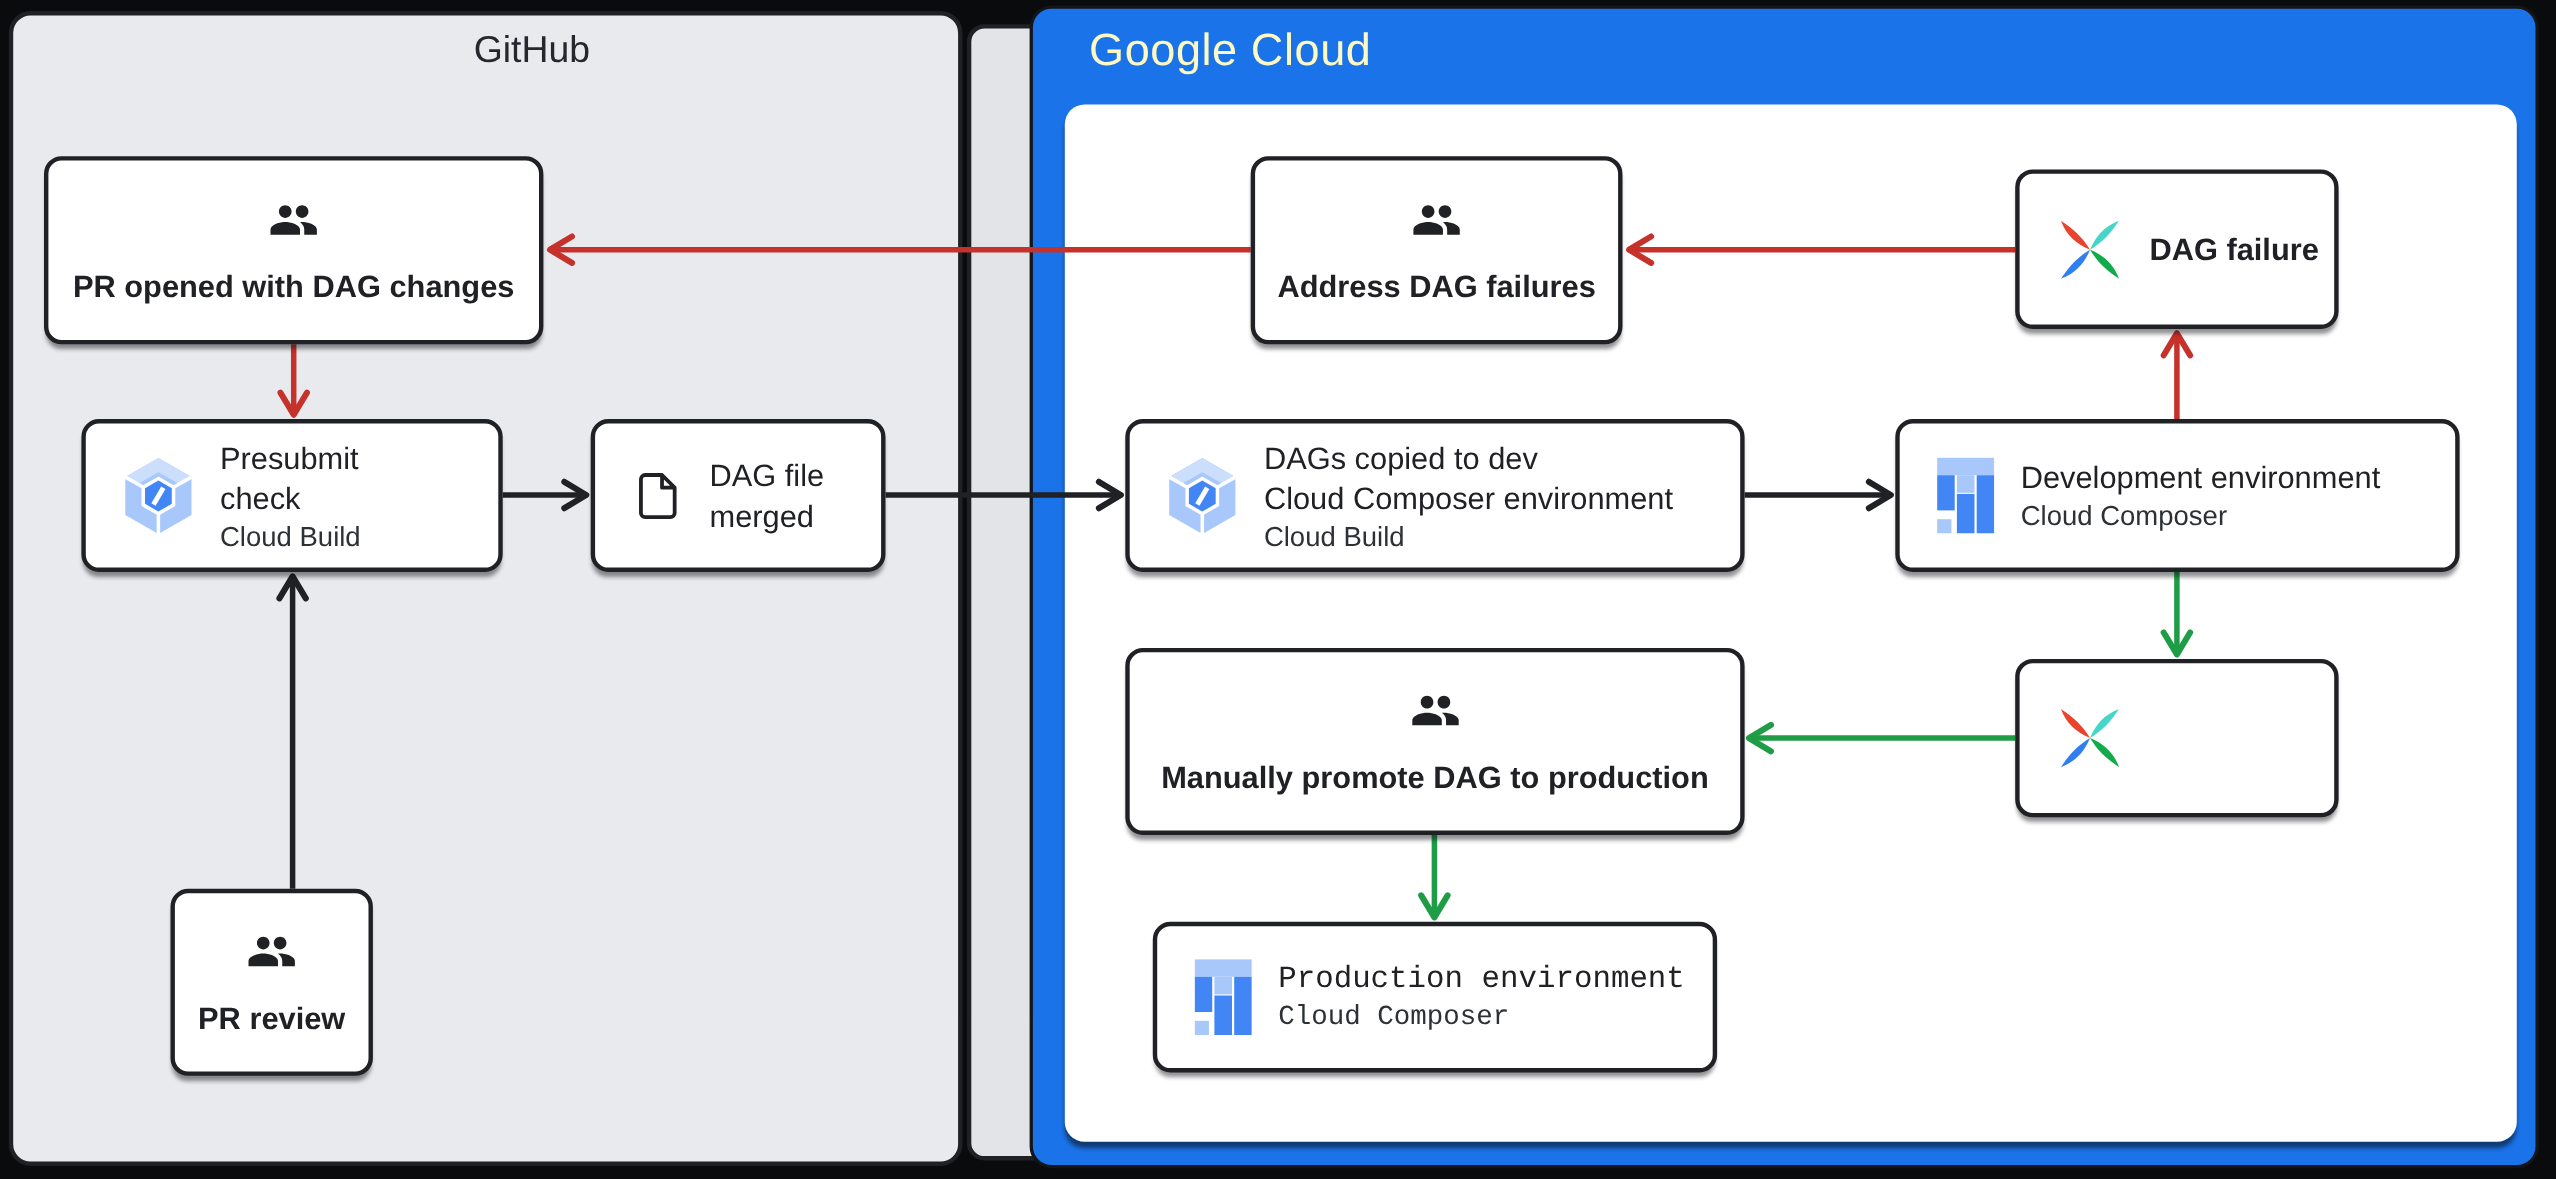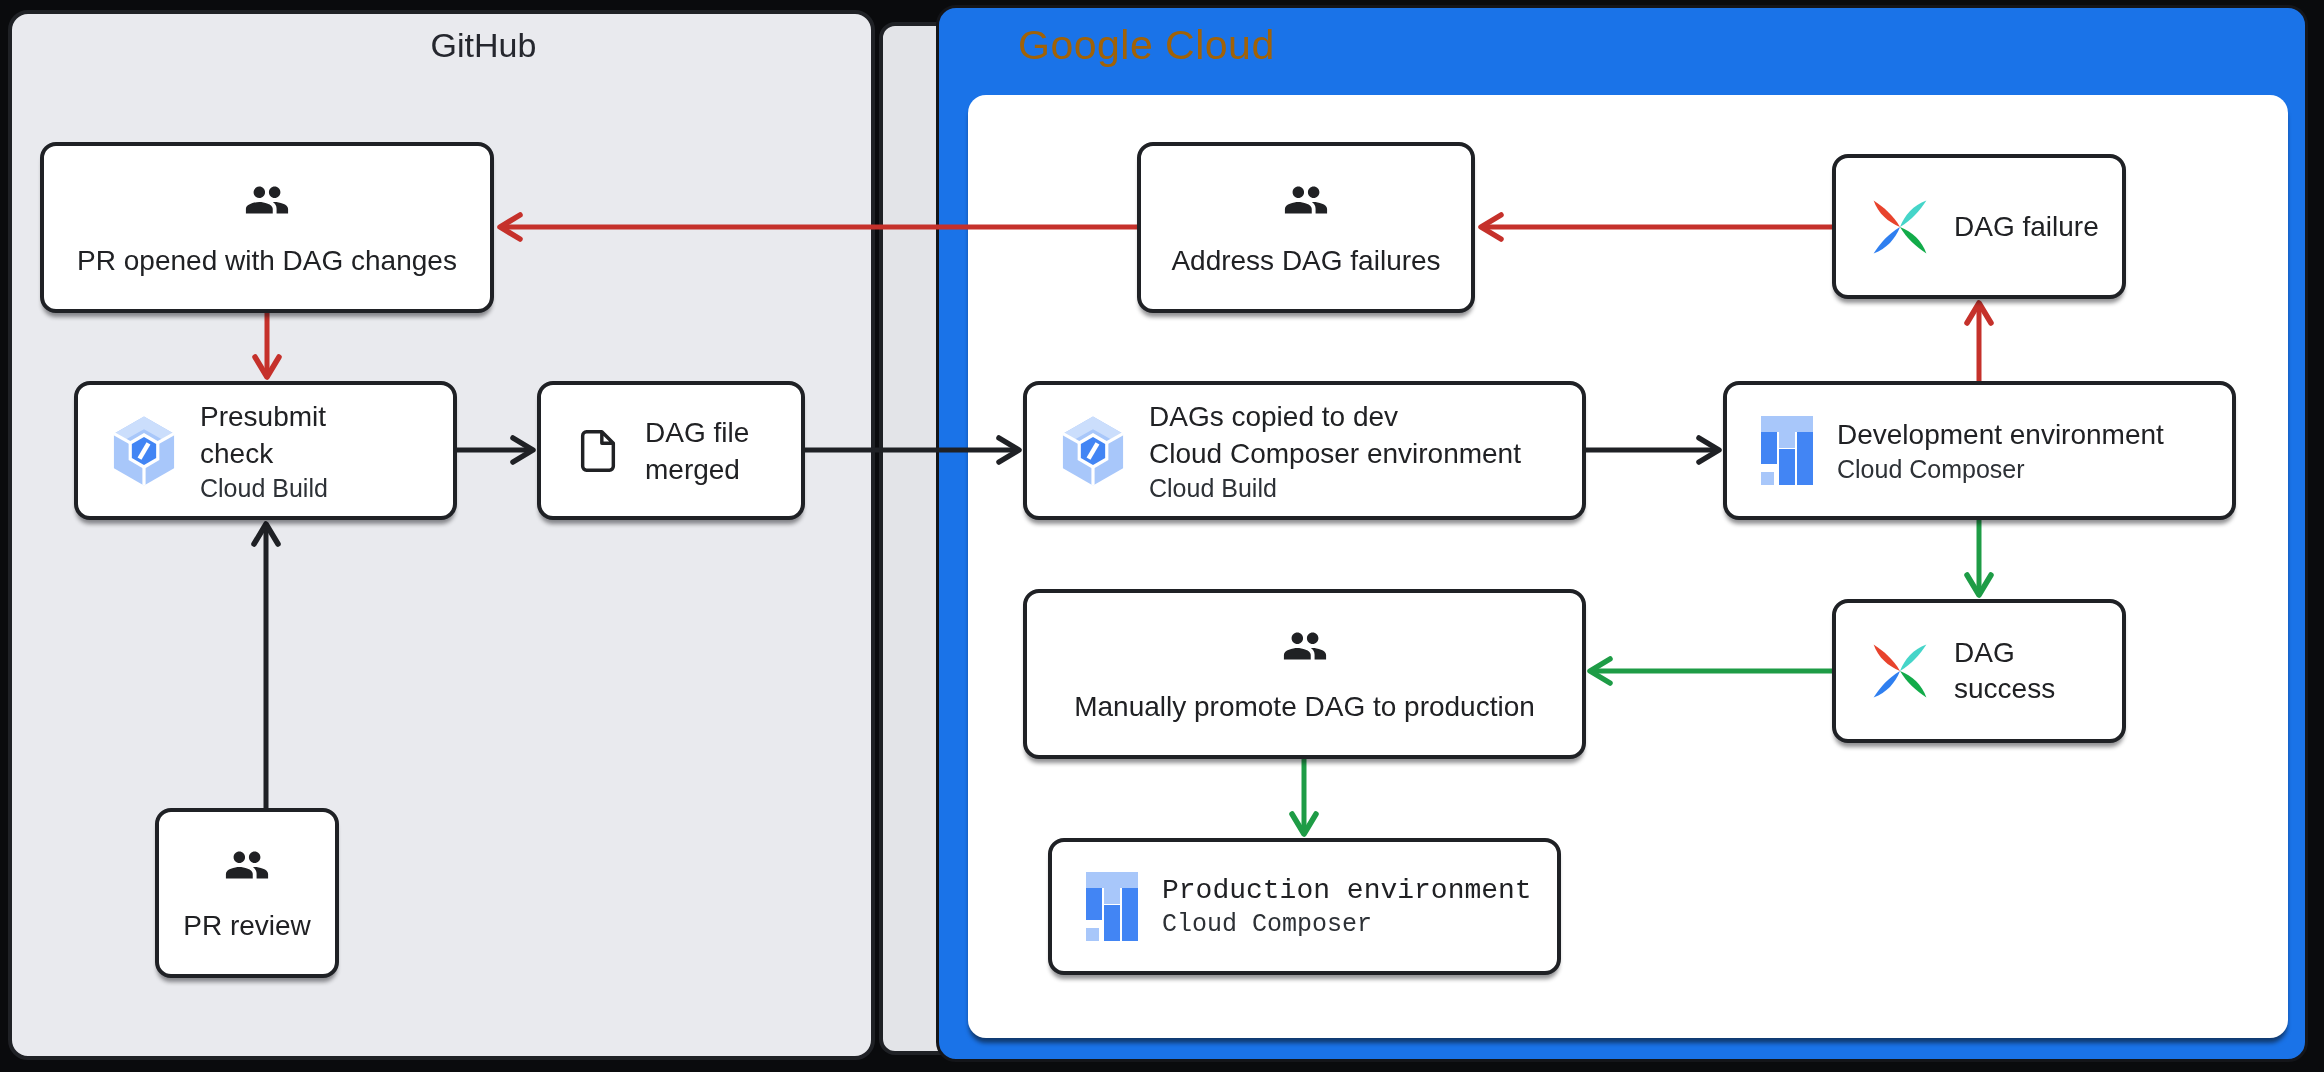--- a/index.html
+++ b/index.html
@@ -29,33 +29,33 @@
     left:968px;top:95px;width:1320px;height:943px;
     background:#ffffff;border-radius:18px;
     box-shadow:0 6px 4px -1px rgba(10,12,16,.55);
     z-index:3;
   }
   .panel-title{
     position:absolute;left:8px;top:26px;width:867px;
     text-align:center;font-size:34px;color:#25272e;z-index:4;padding-left:42px;
   }
   .brand{
-    position:absolute;left:1018px;top:22px;
-    font-size:41px;color:#a16207;font-weight:500;letter-spacing:.5px;z-index:4;
+    position:absolute;left:990px;top:22px;
+    font-size:41px;color:#fef9c3;font-weight:500;letter-spacing:.5px;z-index:4;
   }
   #arrow-layer{position:absolute;left:0;top:0;z-index:5;pointer-events:none;}
   .box{
     position:absolute;box-sizing:border-box;z-index:6;
     background:#ffffff;border:4px solid #1f2125;border-radius:16px;
     box-shadow:0 6px 4px -2px rgba(10,12,16,.45);
     display:flex;align-items:center;
   }
   .box.col{flex-direction:column;justify-content:center;gap:20px;padding:16px 14px;text-align:center;}
   .box.row{flex-direction:row;justify-content:flex-start;gap:24px;padding-left:34px;padding-right:10px;}
-  .label{font-size:28px;line-height:36px;color:#202124;white-space:pre-line;}
+  .label{font-size:28px;line-height:36px;color:#202124;white-space:pre-line;font-weight:bold;}
   .tblock{display:flex;flex-direction:column;}
   .title{font-size:28px;line-height:37px;color:#202124;white-space:pre-line;}
   .sub{font-size:25px;line-height:32px;color:#2d3136;}
   .icon{display:block;flex:0 0 auto;}
   
   .b-pr-opened{left:40px;top:142px;width:454px;height:171px;}
   .b-presubmit{left:74px;top:381px;width:383px;height:139px;}
   .b-dag-file{left:537px;top:381px;width:268px;height:139px;}
   .b-pr-review{left:155px;top:808px;width:184px;height:170px;}
   .b-address{left:1137px;top:142px;width:338px;height:171px;}
@@ -211,21 +211,20 @@
   <svg class="icon" width="58" height="46" viewBox="0 0 24 24" preserveAspectRatio="xMidYMid meet">
       <use href="#ic-people"></use>
     </svg>
   <div class="label">Manually promote DAG to production</div>
 </div>
 
 <div class="box row b-success">
   <svg class="icon" width="60" height="60" viewBox="0 0 100 100">
       <use href="#ic-airflow"></use>
     </svg>
-  <div class="label">DAG success</div>
 </div>
 
 <div class="box row b-prod">
   <svg class="icon" width="52" height="69" viewBox="0 0 52 69">
       <use href="#ic-composer"></use>
     </svg>
   <div class="tblock">
     <div class="title">Production environment</div>
     <div class="sub">Cloud Composer</div>
   </div>

